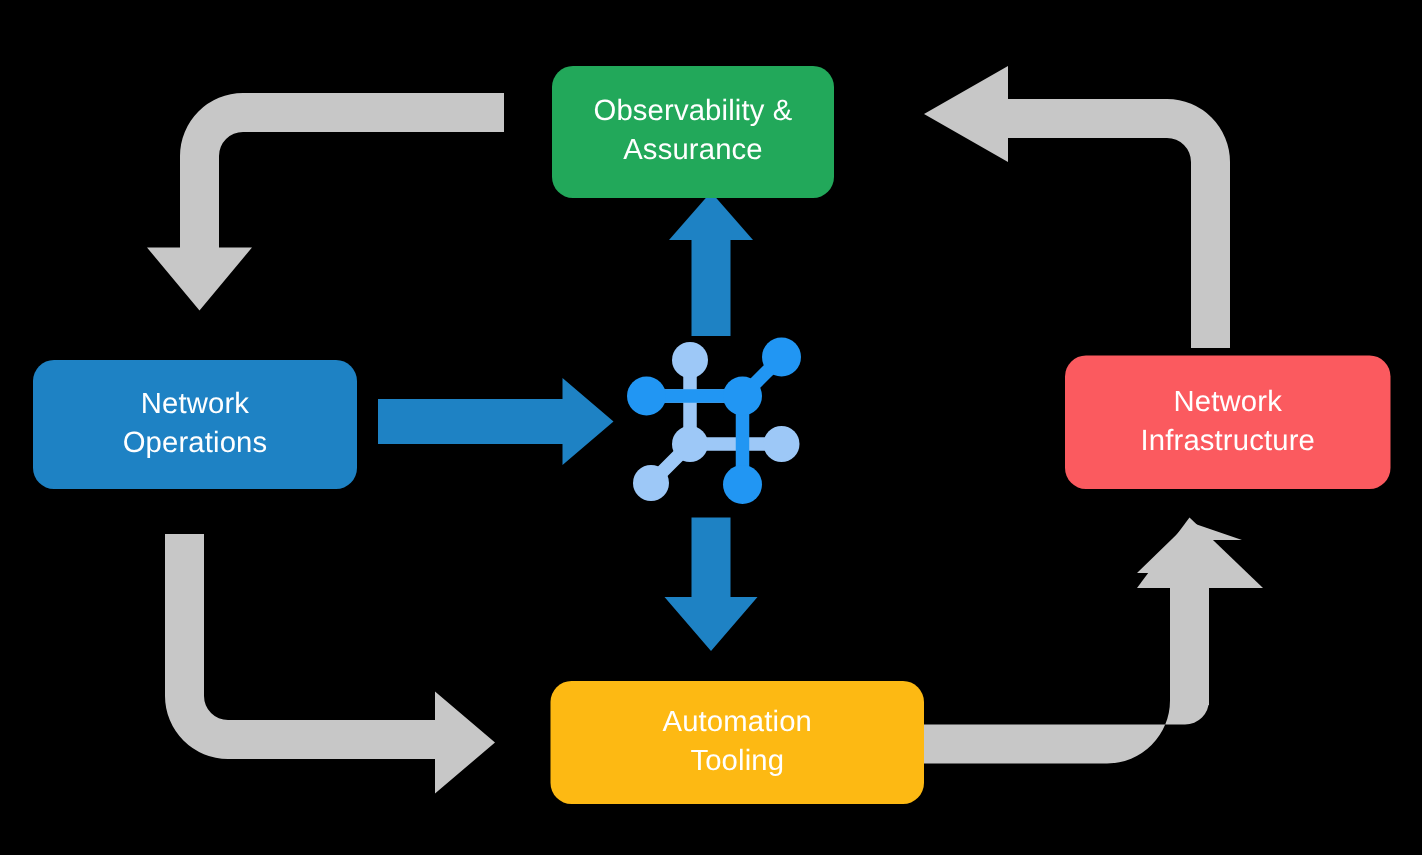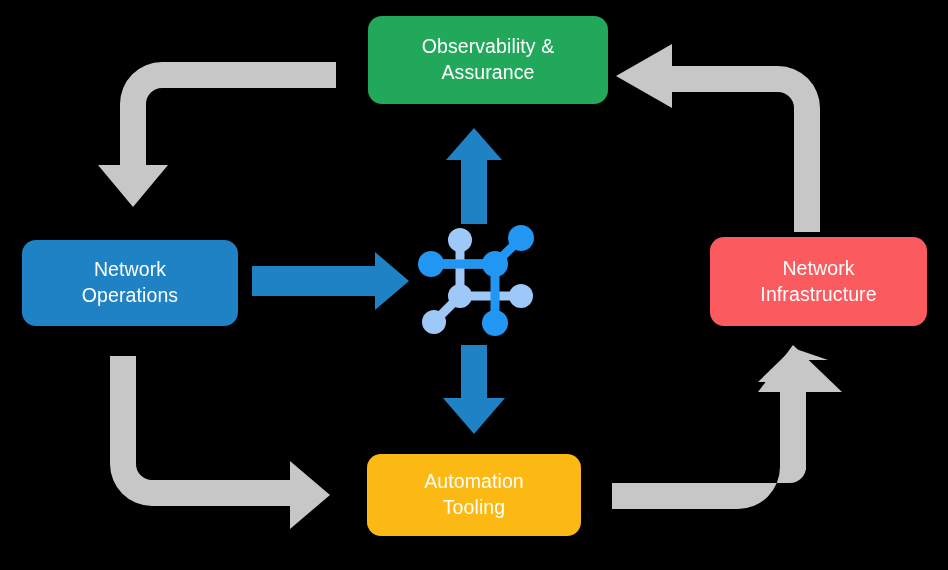--- a/index.html
+++ b/index.html
@@ -16,24 +16,24 @@
     color:#ffffff;
     font-size:19.5px;
     line-height:1.32;
     font-weight:400;
     letter-spacing:.1px;
     box-sizing:border-box;
     padding:4px 10px;
     white-space:pre-line;
   }
 
-  #box-observability{ left:368px; top:16px;  width:240px; height:88px; }
+  #box-observability{ left:368px; top:44px;  width:188px; height:88px; }
   #box-operations   { left:22px;  top:240px; width:216px; height:86px; }
   #box-infrastructure{left:710px; top:237px; width:217px; height:89px; }
-  #box-automation   { left:367px; top:454px; width:214px; height:82px; }
+  #box-automation   { left:367px; top:454px; width:249px; height:82px; }
 </style>
 </head>
 <body>
 
 <div id="stage">
 
   <svg width="948" height="570" viewBox="0 0 948 570">
 
     <g>
       <path d="M 336 62

